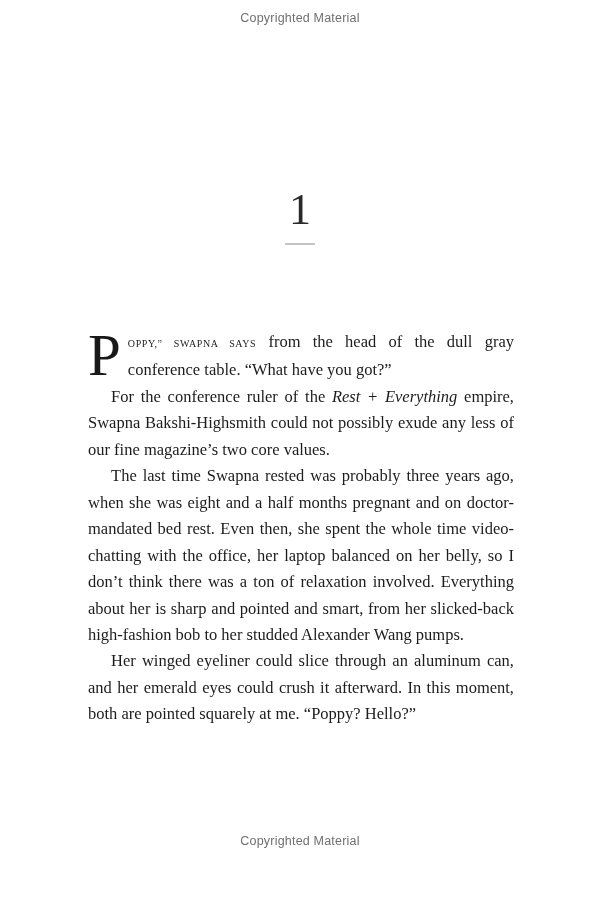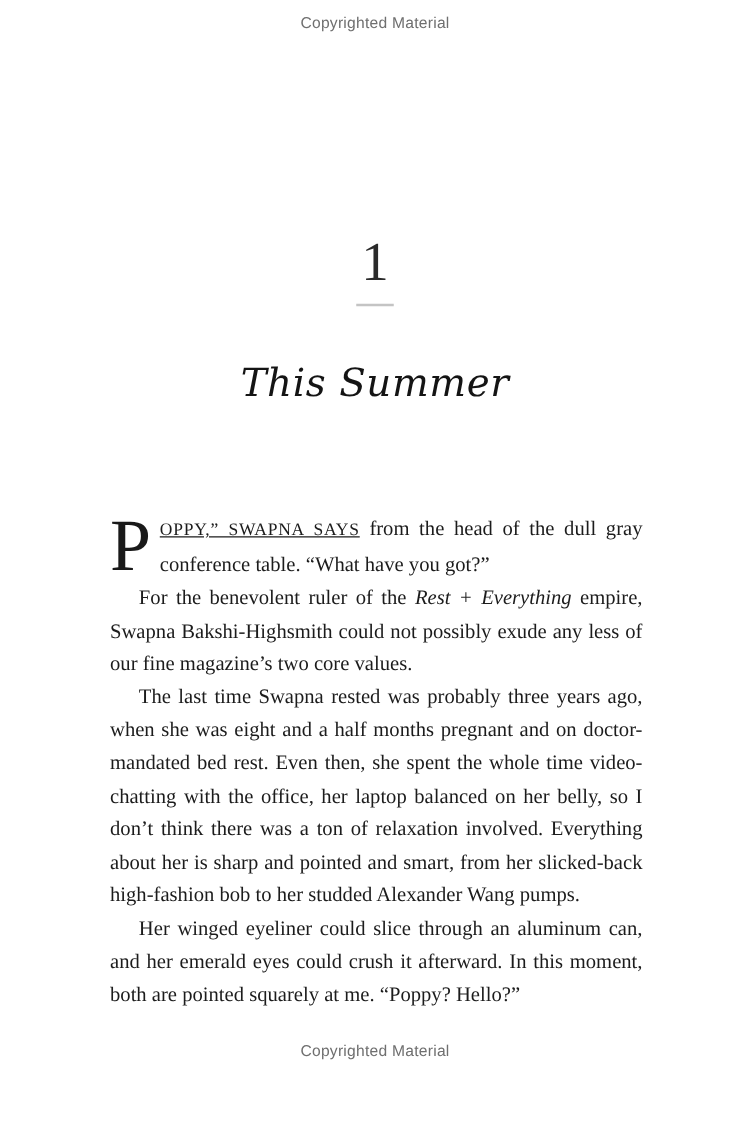--- a/index.html
+++ b/index.html
@@ -69,44 +69,42 @@
   .para{margin:0;}
   .para.indent{text-indent:1.4em;}
   .drop-cap{
     float:left;
     font-size:59px;
     line-height:44px;
     padding:4px 7px 0 0;
     color:#191919;
   }
   .small-caps{
-    font-size:14px;
+    font-size:10px;
     letter-spacing:0.6px;
-    text-decoration:underline;
   }
   em{font-style:italic;}
 </style>
 </head>
 <body>
 
 <div class="page">
 
   <div class="copyright top">Copyrighted Material</div>
 
   <div class="chapter-number">1</div>
 
   <div class="divider"></div>
 
-  <h1 class="chapter-title">This Summer</h1>
 
   <div class="body-text">
 
     <p class="para first"><span class="drop-cap">P</span><span class="small-caps">OPPY,” SWAPNA SAYS</span><span> from the head of the dull gray conference table. “What have you got?”</span></p>
 
-    <p class="para indent"><span>For the benevolent ruler of the </span><em>Rest + Everything</em><span> empire, Swapna Bakshi-Highsmith could not possibly exude any less of our fine magazine’s two core values.</span></p>
+    <p class="para indent"><span>For the conference ruler of the </span><em>Rest + Everything</em><span> empire, Swapna Bakshi-Highsmith could not possibly exude any less of our fine magazine’s two core values.</span></p>
 
     <p class="para indent">The last time Swapna rested was probably three years ago, when she was eight and a half months pregnant and on doctor-mandated bed rest. Even then, she spent the whole time video-chatting with the office, her laptop balanced on her belly, so I don’t think there was a ton of relaxation involved. Everything about her is sharp and pointed and smart, from her slicked-back high-fashion bob to her studded Alexander Wang pumps.</p>
 
     <p class="para indent">Her winged eyeliner could slice through an aluminum can, and her emerald eyes could crush it afterward. In this moment, both are pointed squarely at me. “Poppy? Hello?”</p>
 
 
   </div>
 
   <div class="copyright bottom">Copyrighted Material</div>
 

